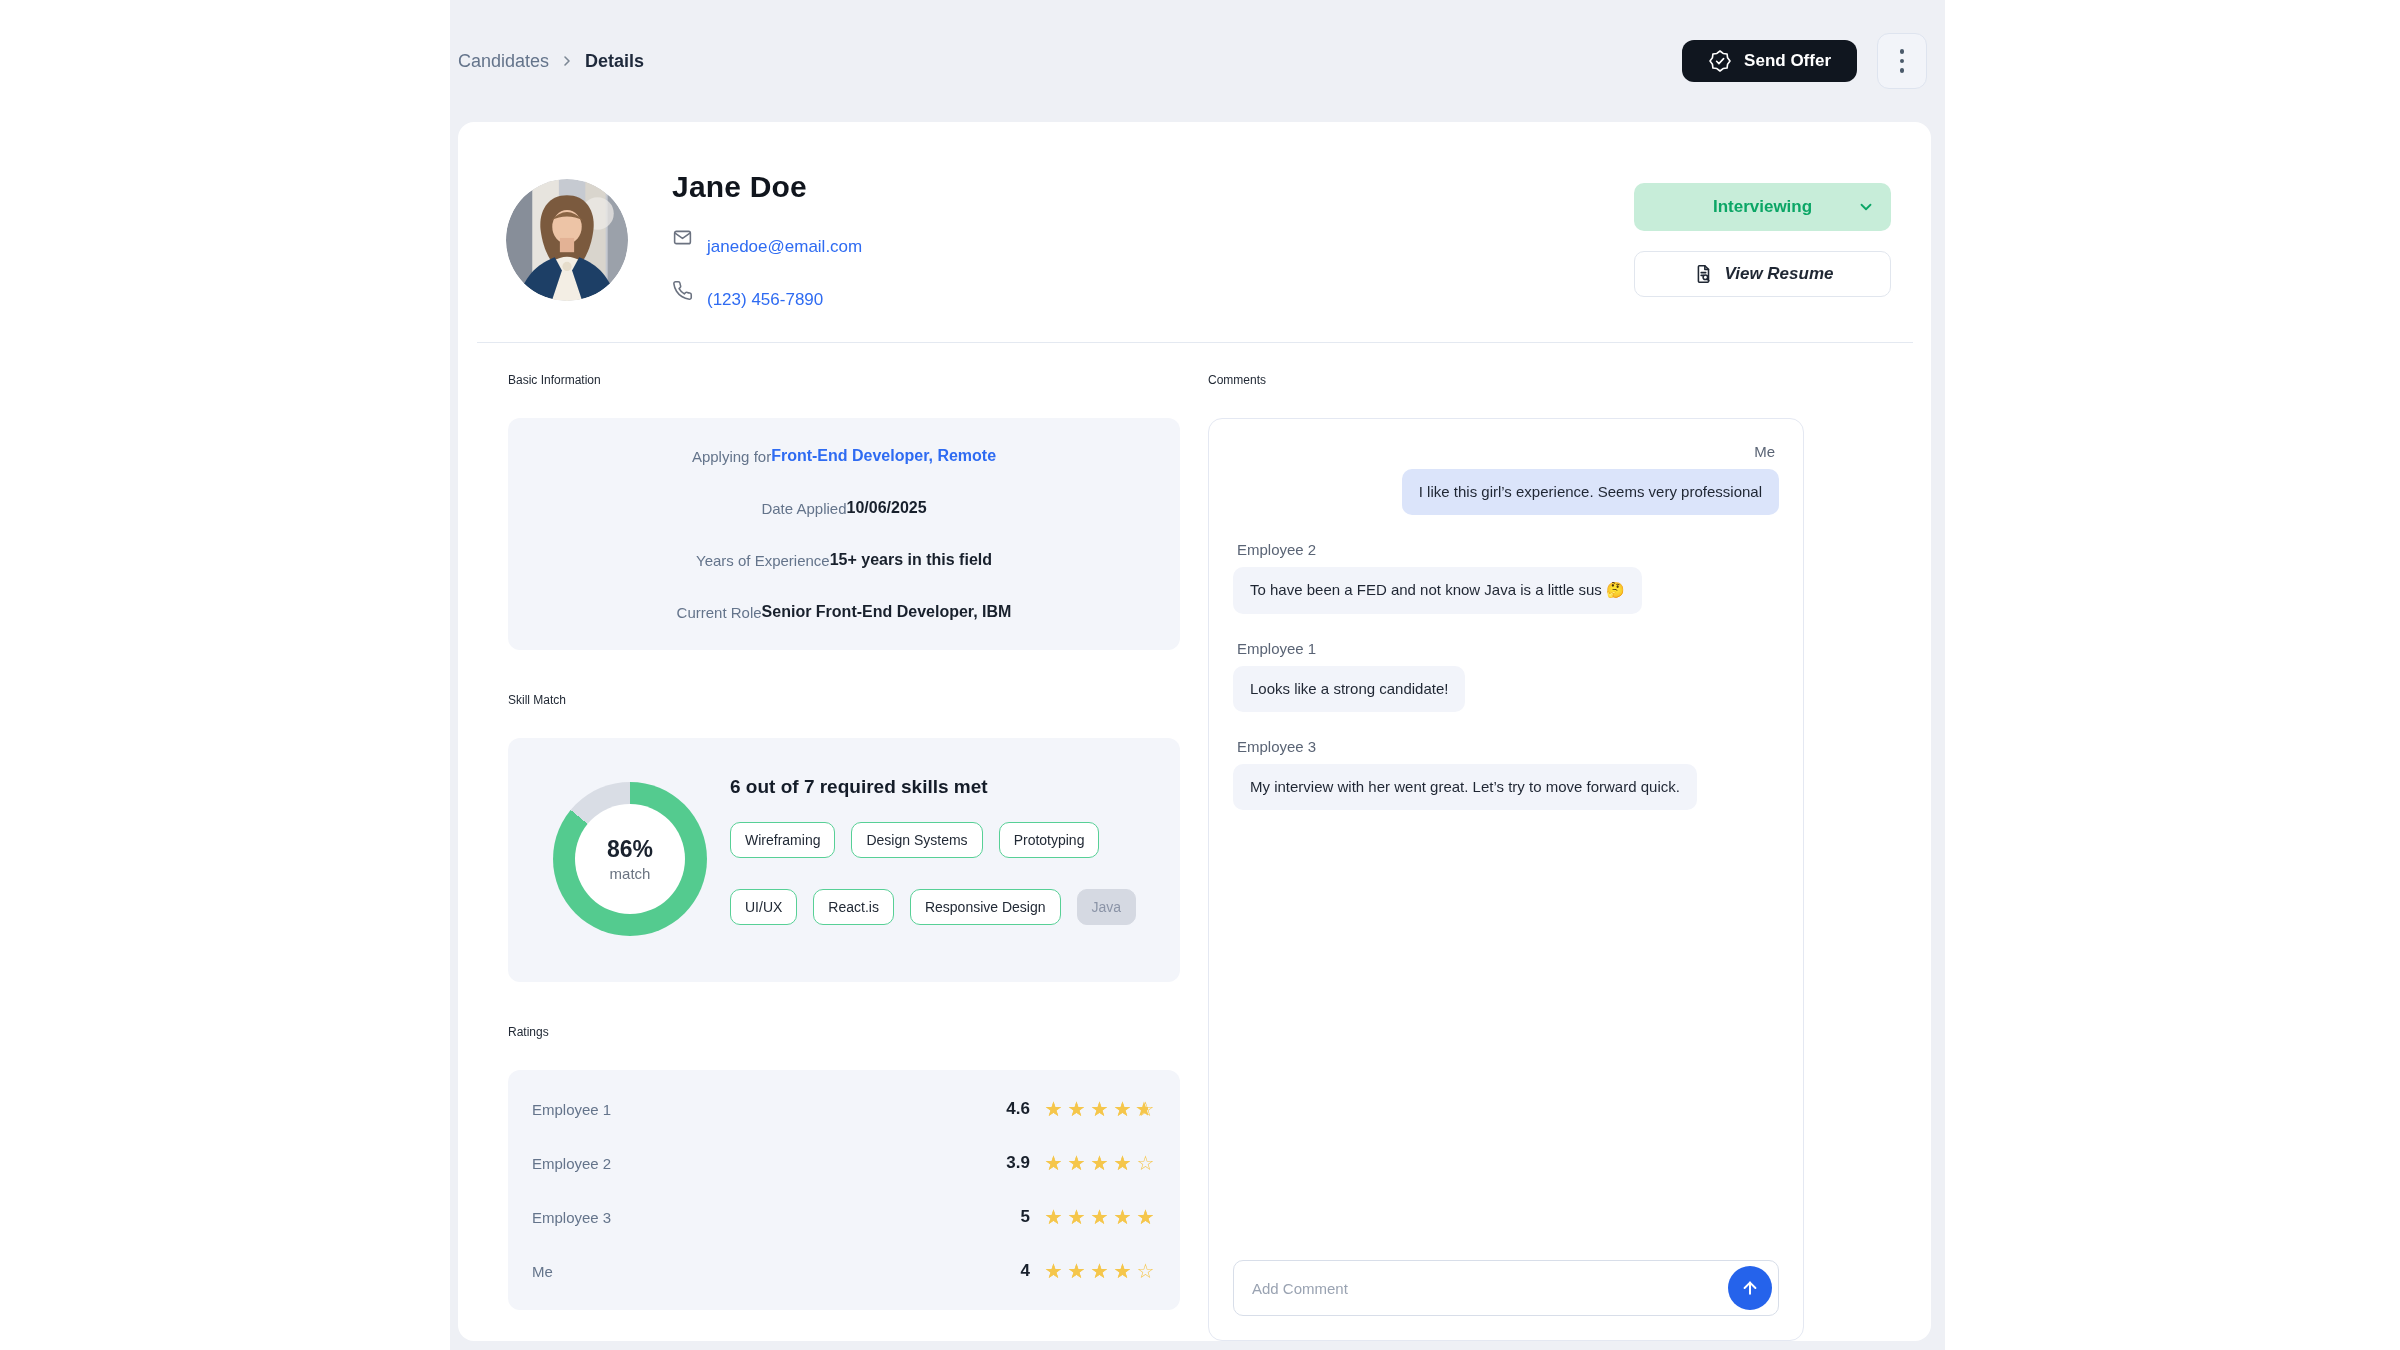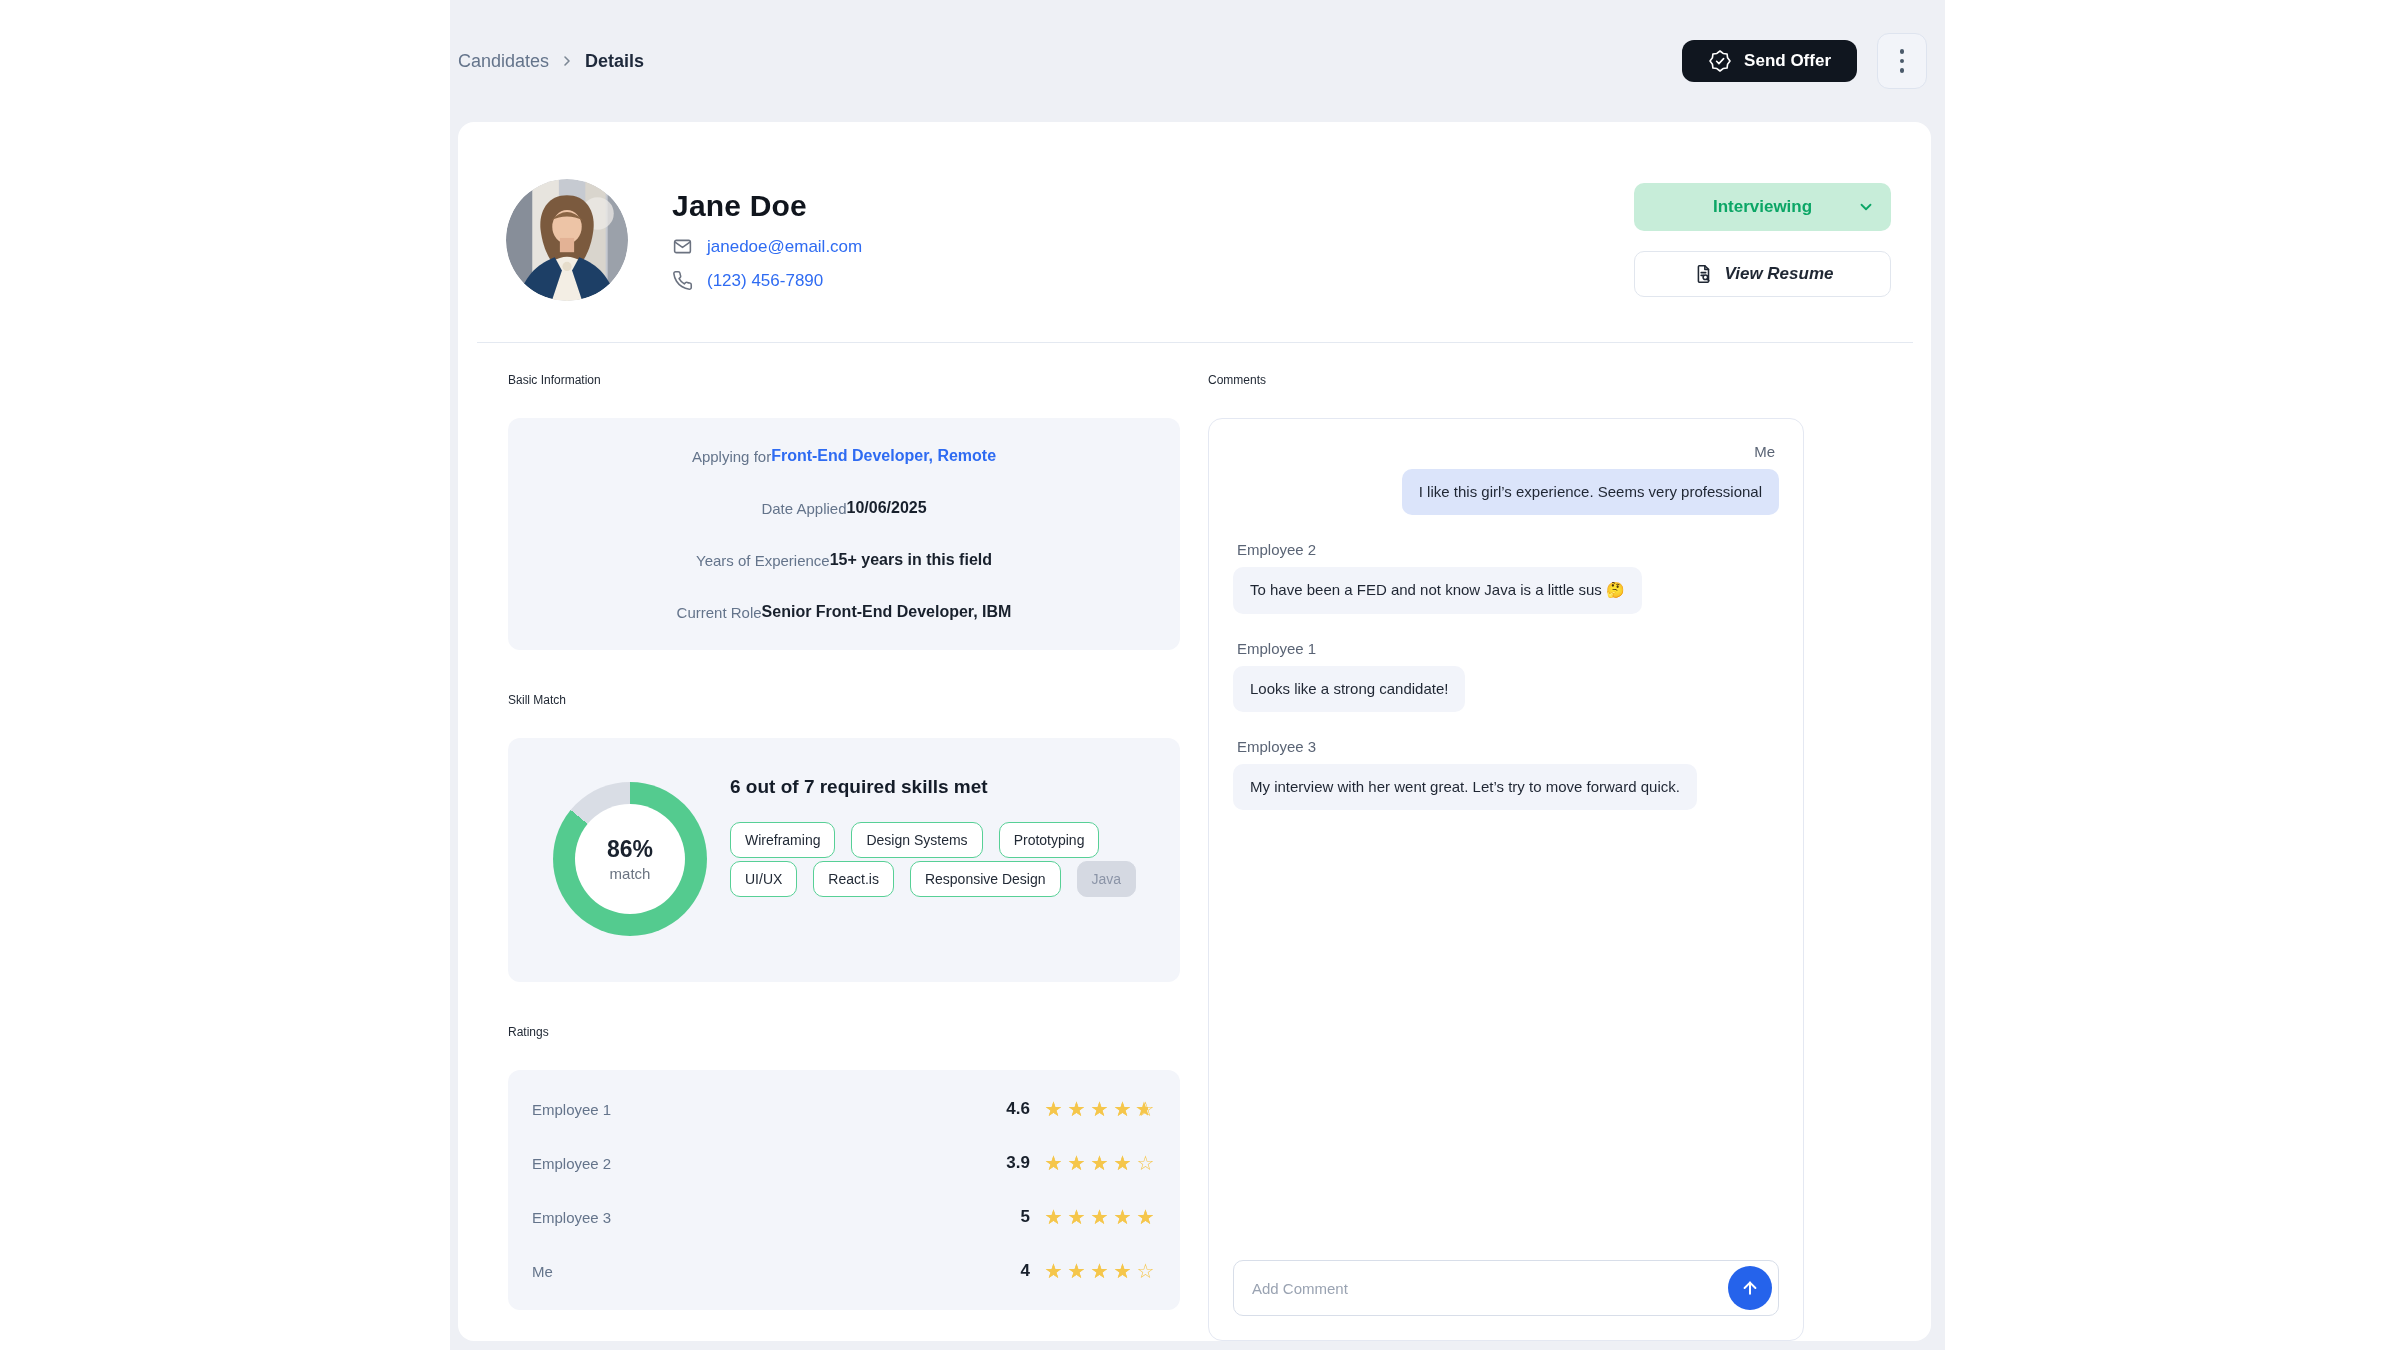--- a/index.html
+++ b/index.html
@@ -24,21 +24,21 @@
   
   .card { position:absolute; left:8px; top:122px; width:1473px; height:1219px; background:#ffffff; border-radius:16px; }
 
   
   .profile-header { position:absolute; left:48px; top:56px; right:40px; height:124px; display:flex; align-items:center; }
   .avatar { width:122px; height:122px; border-radius:50%; overflow:hidden; flex:0 0 auto; }
   .profile-id { margin-left:44px; }
   .profile-name { font-size:30px; font-weight:700; color:#10151d; letter-spacing:.2px; }
   .contact-row { display:flex; align-items:center; gap:14px; margin-top:13px; }
   .contact-row:first-of-type { margin-top:16px; }
-  .contact-link { font-size:17px; color:#2e6bf2; cursor:pointer; text-decoration:none; }
+  .contact-link { font-size:17px; color:#2e6bf2; cursor:pointer; text-decoration:none;margin-top:20px; }
   .profile-actions { margin-left:auto; width:257px; display:flex; flex-direction:column; gap:20px; }
   .status-pill { position:relative; height:48px; background:#c7edd9; border:none; border-radius:10px; display:flex; align-items:center; justify-content:center; font-size:17px; font-weight:600; color:#0ca666; cursor:pointer; font-family:inherit; }
   .status-pill svg { position:absolute; right:16px; top:15px; }
   .resume-btn { height:46px; background:#ffffff; border:1.5px solid #e1e6ee; border-radius:10px; display:flex; align-items:center; justify-content:center; gap:11px; font-size:17px; font-weight:600; color:#1f2733; cursor:pointer; font-family:inherit;font-style:italic; }
   .header-divider { position:absolute; left:19px; right:18px; top:220px; height:0; border-top:1.5px solid #e4e9f1; }
 
   
   .col-left  { position:absolute; left:50px;  top:248px; width:672px; bottom:10px; }
   .col-right { position:absolute; left:750px; top:248px; width:596px; bottom:0;  display:flex; flex-direction:column; }
   .section-title { font-size:12px; font-weight:500; color:#222a36; height:20px; line-height:20px; margin-bottom:28px; }
@@ -55,21 +55,21 @@
   .info-value.link { color:#2e6bf2; cursor:pointer; }
 
   
   .skill-panel { height:244px; position:relative; }
   .donut { position:absolute; left:45px; top:44px; width:154px; height:154px; border-radius:50%; display:flex; align-items:center; justify-content:center; }
   .donut-hole { width:110px; height:110px; border-radius:50%; background:#ffffff; display:flex; flex-direction:column; align-items:center; justify-content:center; }
   .donut-pct { font-size:23px; font-weight:700; color:#1a222e; }
   .donut-cap { font-size:15px; color:#6b7482; margin-top:2px; }
   .skill-right { position:absolute; left:222px; top:38px; width:424px; }
   .skill-headline { font-size:19px; font-weight:700; color:#141c28; }
-  .chips { margin-top:24px; display:flex; flex-wrap:wrap; gap:3px 16px; }
+  .chips { margin-top:24px; display:flex; flex-wrap:wrap; gap:31px 16px; }
   .chip { background:#ffffff; border:1.5px solid #57d096; border-radius:10px; padding:10px 14px; font-size:14px; font-weight:500; color:#222a36; line-height:1; }
   .chip.unmet { background:#d5d9e2; border-color:#d5d9e2; color:#8b94a7; }
 
   
   .ratings-panel { height:240px; padding:12px 24px; display:flex; flex-direction:column; justify-content:space-around; }
   .rating-row { display:flex; align-items:center; justify-content:space-between; }
   .rating-name { font-size:15px; color:#64748b; }
   .rating-right { display:flex; align-items:center; gap:13px; }
   .rating-score { font-size:17px; font-weight:700; color:#18202c; }
   .stars { display:flex; gap:2px; font-family:"DejaVu Sans",sans-serif; }

